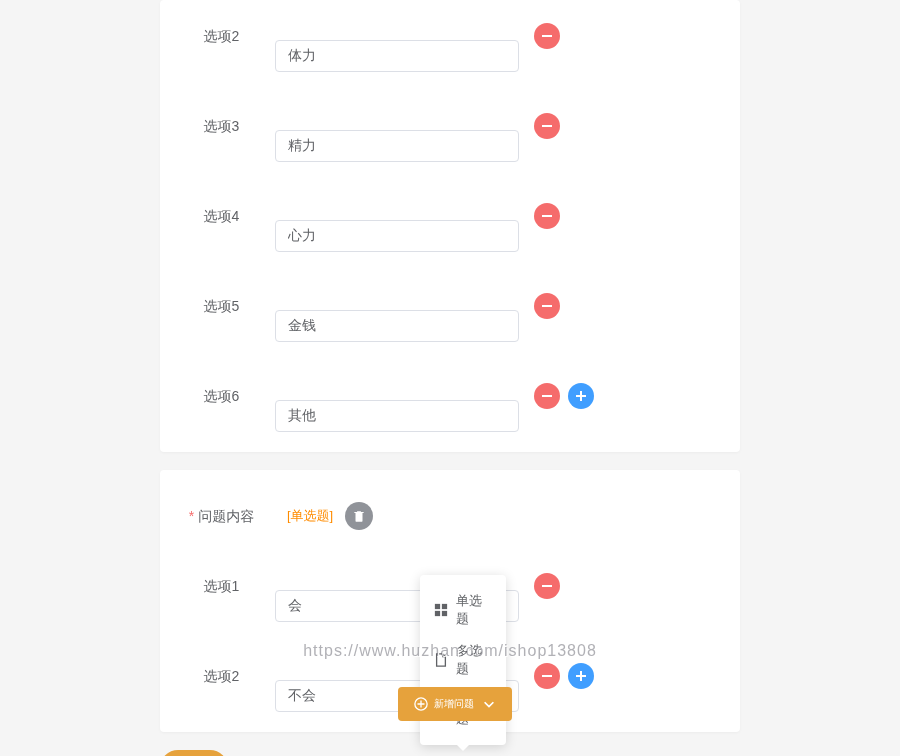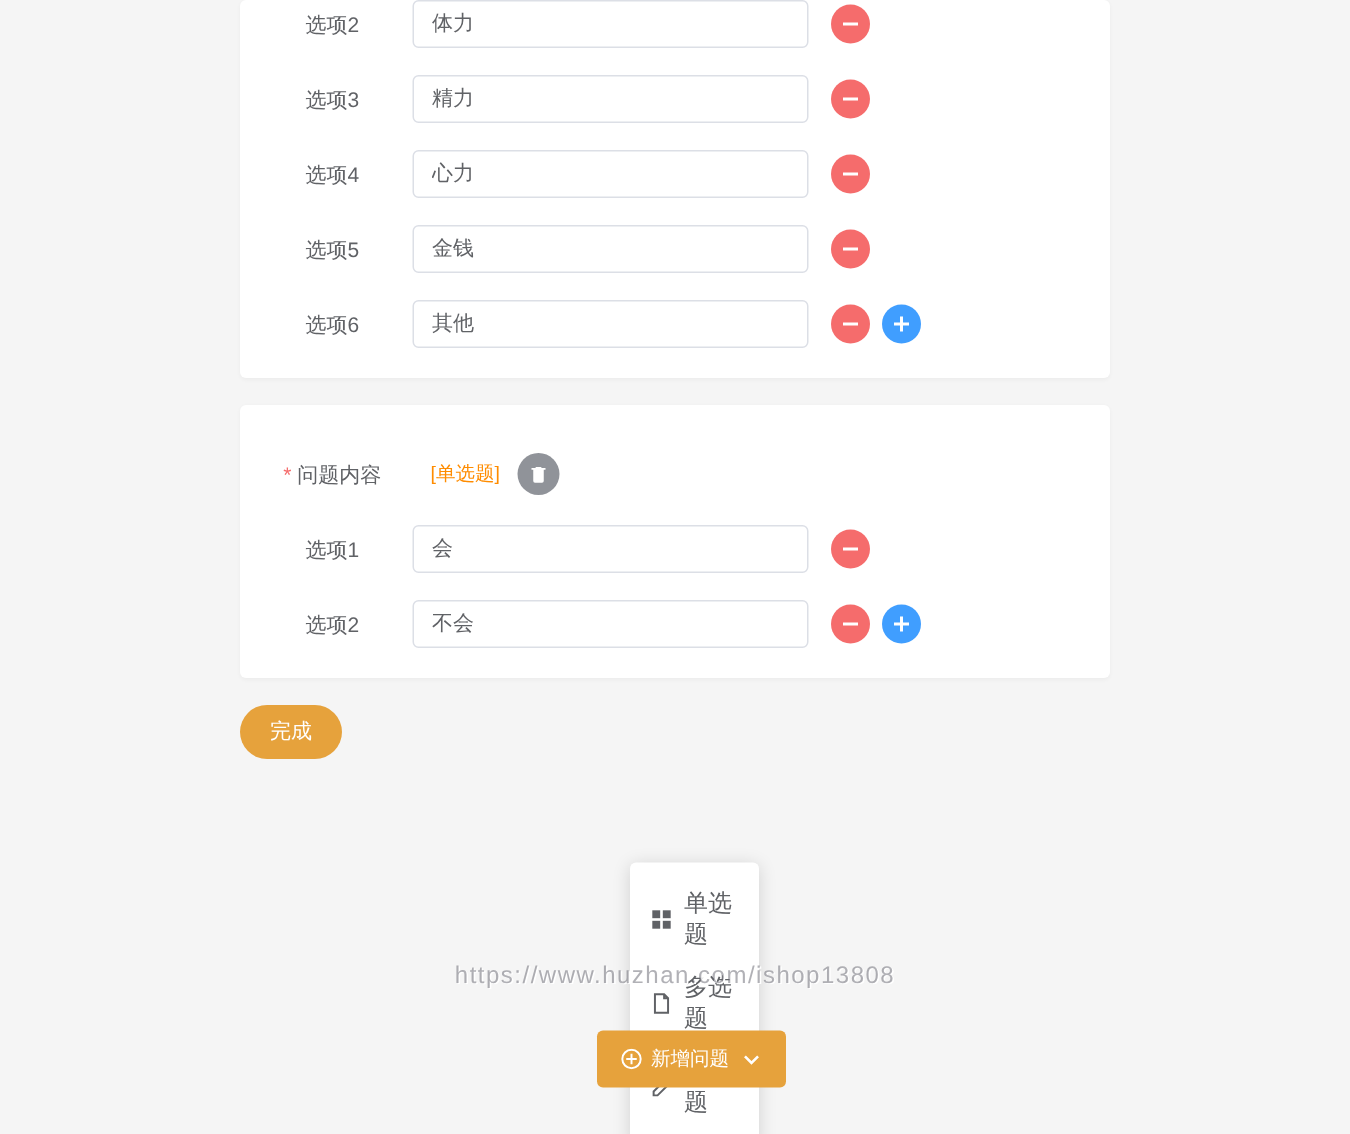--- a/index.html
+++ b/index.html
@@ -34,28 +34,29 @@
   text-align: center;
   padding-right: 12px;
   color: #606266;
   font-size: 14px;
   line-height: 32px;
 }
 .label.top { align-self: flex-start; }
 .required { color: #f56c6c; margin-right: 4px; }
 .input-wrap { flex: none; }
 .input {
-  width: 264px;
+  width: 244px;
   height: 32px;
   border: 1px solid #dcdfe6;
   border-radius: 4px;
   padding: 0 12px;
   font-size: 14px;
   color: #606266;
   outline: none;
+  margin-top: 40px;
 }
 .textarea {
   width: 270px;
   min-height: 42px;
   border: 1px solid #dcdfe6;
   border-radius: 4px;
   padding: 8px 12px;
   font-size: 14px;
   color: #606266;
   resize: vertical;
@@ -138,36 +139,36 @@
   transform: translateX(-50%);
   border-left: 6px solid transparent;
   border-right: 6px solid transparent;
   border-top: 6px solid #fff;
 }
 .pop-item {
   display: flex;
   align-items: center;
   padding: 7px 14px;
   cursor: pointer;
-  font-size: 16px;
+  font-size: 13px;
   color: #606266;
 }
 .pop-icon { width: 14px; height: 14px; margin-right: 8px; fill: #606266; flex-shrink: 0; }
 .add-q-wrap {
   position: absolute;
   left: 398px;
   top: 687px;
 }
 .add-q-btn {
   background: #e6a23c;
   color: #fff;
   border: none;
   border-radius: 4px;
   padding: 10px 16px;
-  font-size: 13px;
+  font-size: 10px;
   cursor: pointer;
   display: flex;
   align-items: center;
   gap: 6px;
 }
 .add-q-btn svg { width: 14px; height: 14px; fill: #fff; }
 .watermark {
   position: absolute;
   left: 0; right: 0;
   top: 642px;

